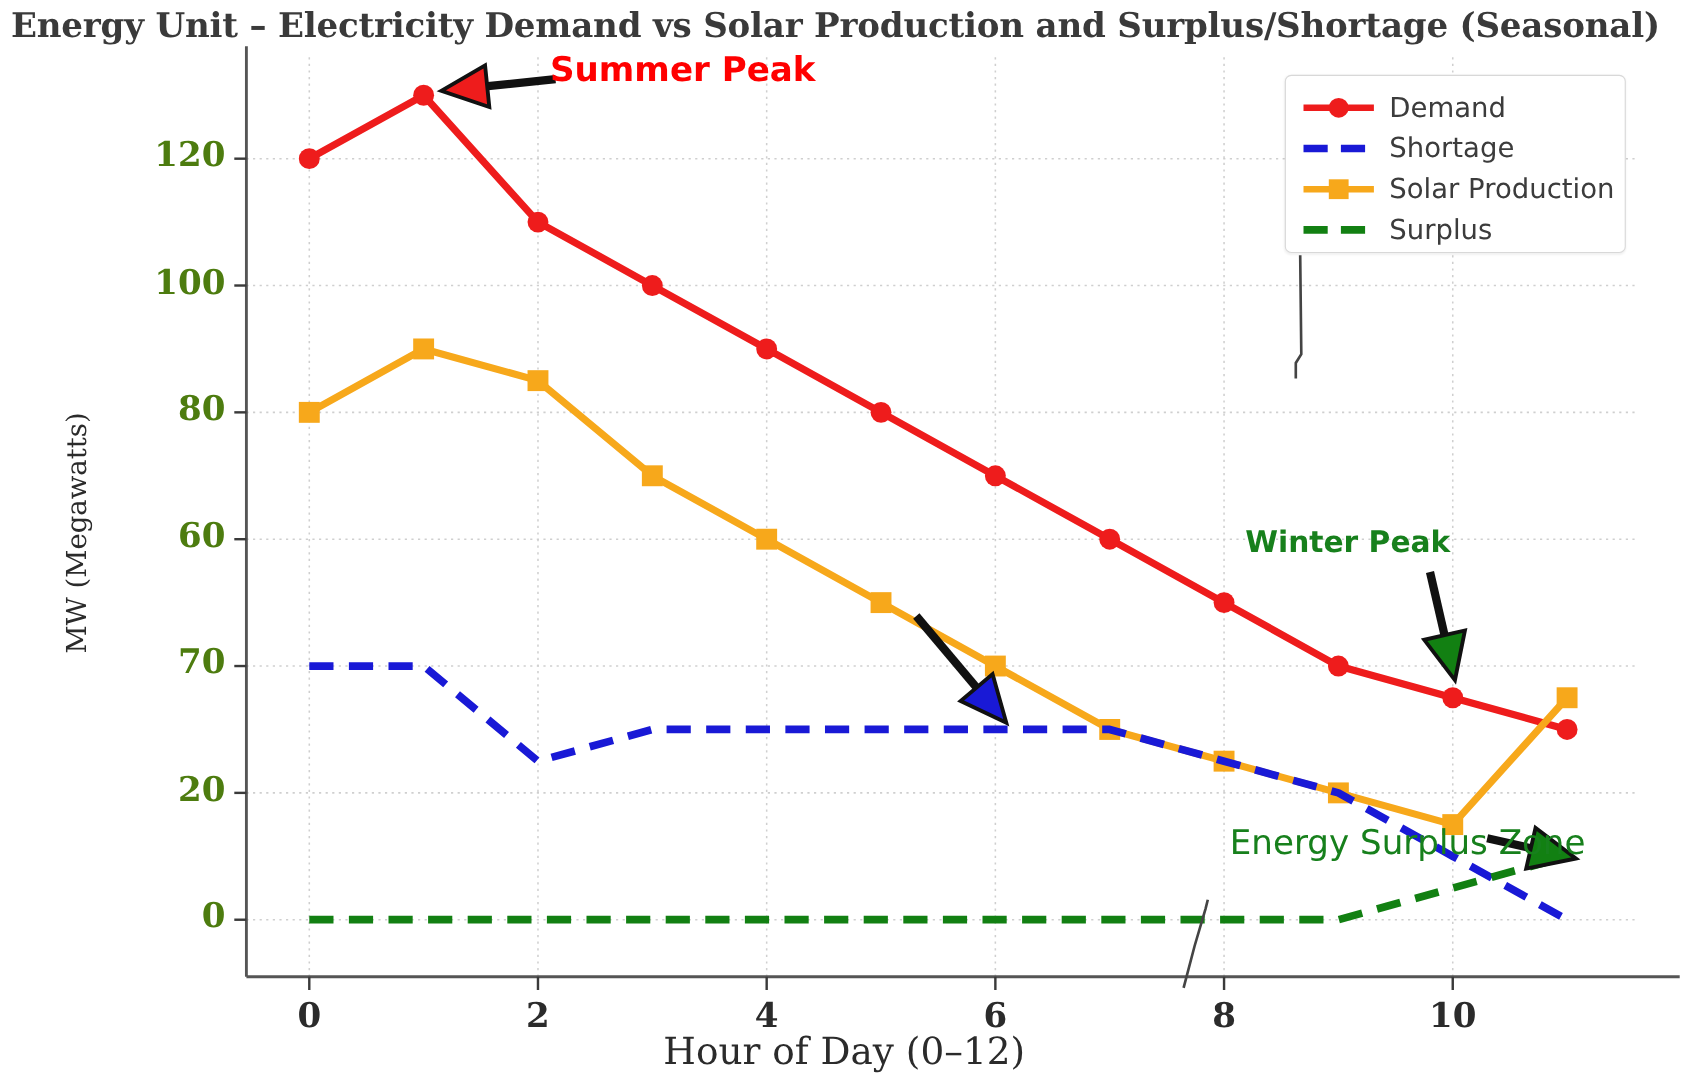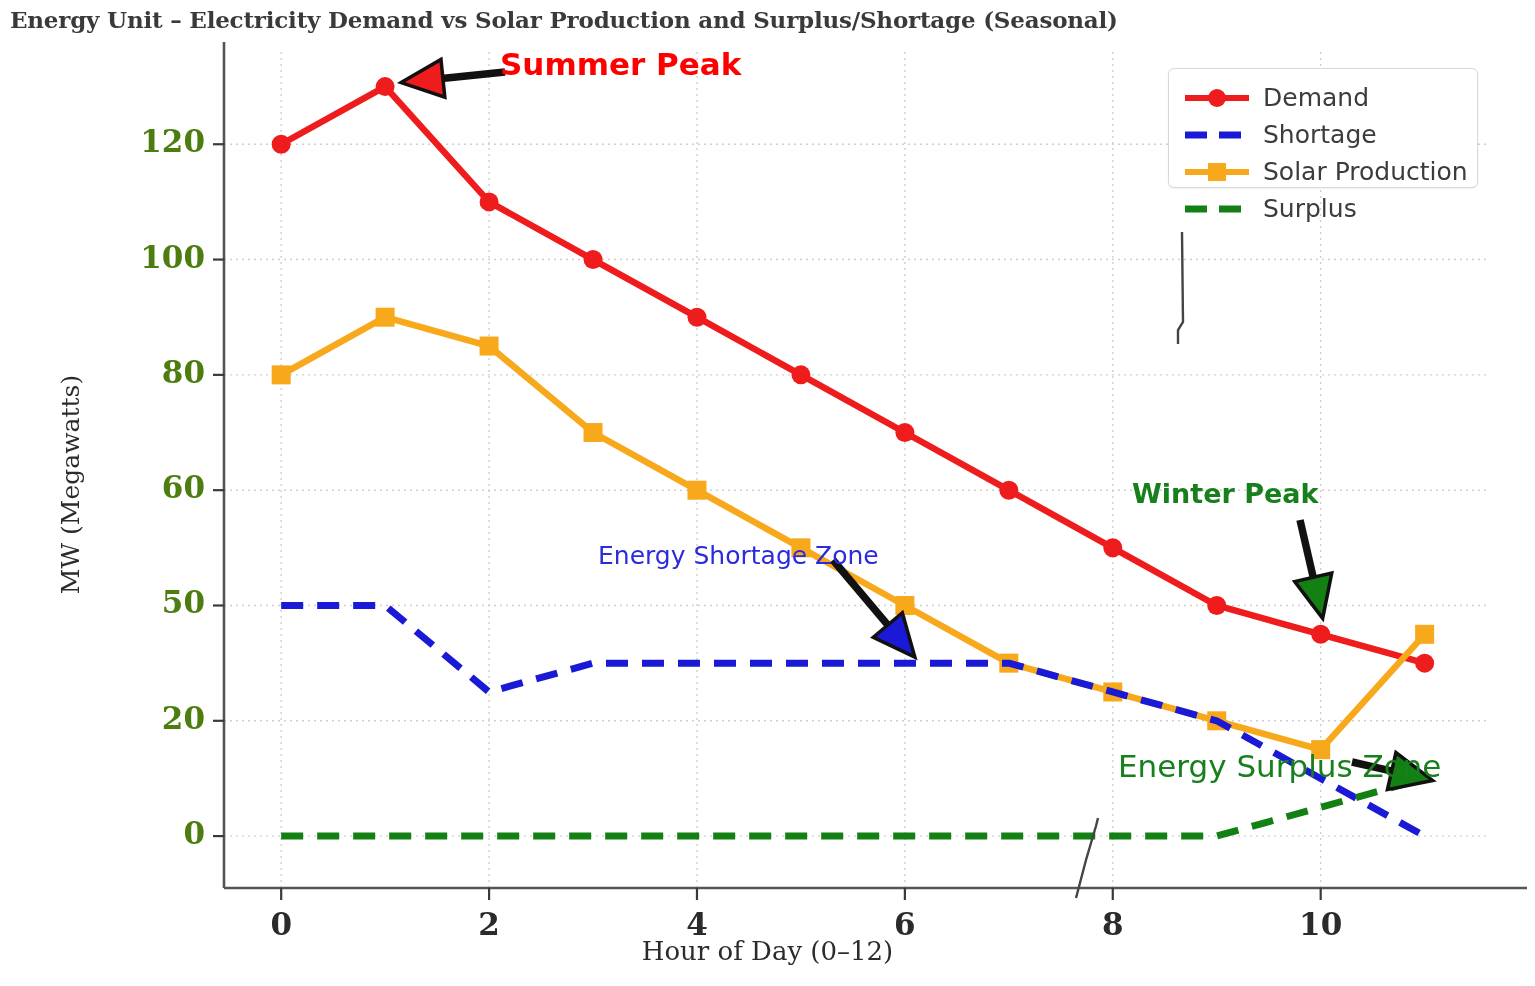--- a/index.html
+++ b/index.html
@@ -2,46 +2,46 @@
 <html><head>
 <meta charset="utf-8">
 <style>
   html,body{margin:0;padding:0;background:#ffffff;}
   body{width:1535px;height:986px;font-family:"DejaVu Sans",sans-serif;overflow:hidden;}
   #root{position:relative;width:1535px;height:986px;background:#fff;}
 
   #chart-title{
     position:absolute; left:10px; top:6px; width:1520px;
     font-family:"DejaVu Serif",serif;
-    font-size:23px; font-weight:bold; color:#3a3a3a;
+    font-size:31px; font-weight:bold; color:#3a3a3a;
     letter-spacing:-0.2px; white-space:nowrap;
   }
 
   #plot-svg{position:absolute;left:0;top:0;}
 
   .ytick-label{
     position:absolute; font-family:"DejaVu Serif",serif; font-size:31px;
     font-weight:bold; color:#4d7c0f; text-align:right; width:120px;
   }
   .xtick-label{
     position:absolute; font-family:"DejaVu Serif",serif; font-size:31px;
     font-weight:bold; color:#2b2b2b; text-align:center; width:80px;
   }
   #xaxis-label{
     position:absolute; top:936px; left:0; width:1535px; text-align:center;
-    font-family:"DejaVu Serif",serif; font-size:26px; color:#2b2b2b;
+    font-family:"DejaVu Serif",serif; font-size:34px; color:#2b2b2b;
   }
   #yaxis-label{
     position:absolute; left:-60px; top:470px; width:260px; text-align:center;
     font-family:"DejaVu Serif",serif; font-size:25px; color:#2b2b2b;
     transform:rotate(-90deg); transform-origin:center center;
   }
 
   #legend{
-    position:absolute; left:1168px; top:68px; width:310px; height:120px;
+    position:absolute; left:1168px; top:68px; width:310px; height:162px;
     background:#fff; border:1px solid #d8d8d8; border-radius:6px;
     box-shadow:0 1px 2px rgba(0,0,0,0.06);
     padding:10px 0 0 0; box-sizing:border-box;
   }
   .legend-row{display:flex;align-items:center;height:37px;padding-left:14px;}
   .legend-key{width:68px;height:20px;position:relative;margin-right:12px;}
   .legend-text{font-family:"DejaVu Sans",sans-serif;font-size:25px;color:#3c3c3c;white-space:nowrap;}
 
   .ann{position:absolute;white-space:nowrap;}
   #ann-summer{left:500px;top:46px;font-size:31px;font-weight:bold;color:#ff0000;font-family:"DejaVu Sans",sans-serif;}
@@ -123,21 +123,20 @@
       <polygon points="1432.6296296296296,780.4551724137931 1387.449144524299,789.6052415745708 1395.9276385786272,752.5631690276584" fill="#128012" stroke="#111" stroke-width="3.5" stroke-linejoin="miter"></polygon>
       <path d="M1182 232 L1183 322 L1178 330 L1178 344" fill="none" stroke="#444" stroke-width="2.4"></path>
       <path d="M1098 818 L1096 826 L1086 860 L1076 898" fill="none" stroke="#444" stroke-width="2.4"></path>
     </svg>
 
   <div id="yaxis-label">MW (Megawatts)</div>
   <div id="xaxis-label">Hour of Day (0–12)</div>
 
   <div class="ann" id="ann-summer">Summer Peak</div>
   <div class="ann" id="ann-winter">Winter Peak</div>
-  <div class="ann" id="ann-shortage">Energy Shortage Zone</div>
   <div class="ann" id="ann-surplus">Energy Surplus Zone</div>
 
   <div id="legend">
     <div class="legend-row">
       <span class="legend-key"><svg width="68" height="20">
             <line x1="2" y1="10" x2="66" y2="10" stroke="#ee1c1c" stroke-width="6"></line>
             <circle cx="34" cy="10" r="9" fill="#ee1c1c"></circle>
           </svg></span>
       <span class="legend-text">Demand</span>
     </div>
@@ -157,21 +156,21 @@
     <div class="legend-row">
       <span class="legend-key"><svg width="68" height="20">
             <line x1="2" y1="10" x2="66" y2="10" stroke="#128012" stroke-width="7" stroke-dasharray="22 12"></line>
           </svg></span>
       <span class="legend-text">Surplus</span>
     </div>
   </div>
 
 <div class="ytick-label" style="left: 85px; top: 815.11px;">0</div>
     <div class="ytick-label" style="left: 85px; top: 699.8px;">20</div>
-    <div class="ytick-label" style="left: 85px; top: 584.49px;">50</div>
+    <div class="ytick-label" style="left: 85px; top: 584.49px;">70</div>
     <div class="ytick-label" style="left: 85px; top: 469.179px;">60</div>
     <div class="ytick-label" style="left: 85px; top: 353.869px;">80</div>
     <div class="ytick-label" style="left: 85px; top: 238.559px;">100</div>
     <div class="ytick-label" style="left: 85px; top: 123.248px;">120</div>
     <div class="xtick-label" style="left: 241.173px; top: 906px;">0</div>
     <div class="xtick-label" style="left: 449.074px; top: 906px;">2</div>
     <div class="xtick-label" style="left: 656.975px; top: 906px;">4</div>
     <div class="xtick-label" style="left: 864.877px; top: 906px;">6</div>
     <div class="xtick-label" style="left: 1072.78px; top: 906px;">8</div>
     <div class="xtick-label" style="left: 1280.68px; top: 906px;">10</div>

